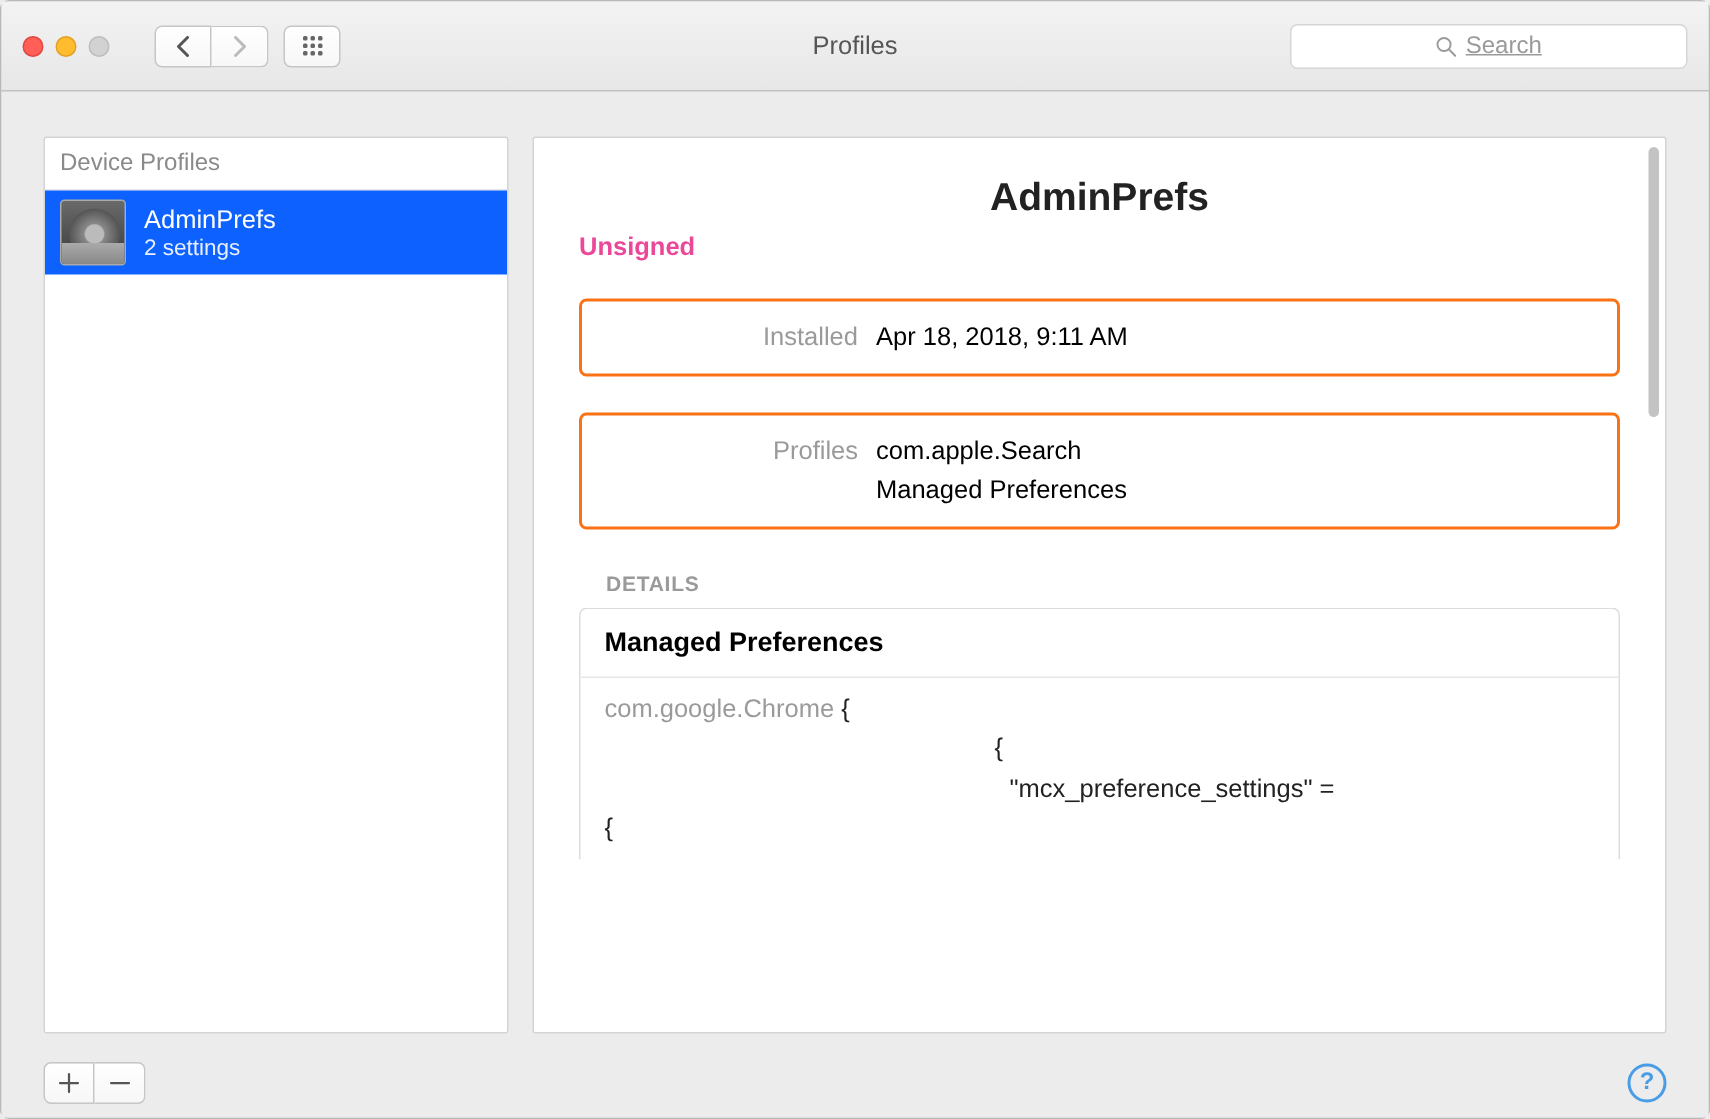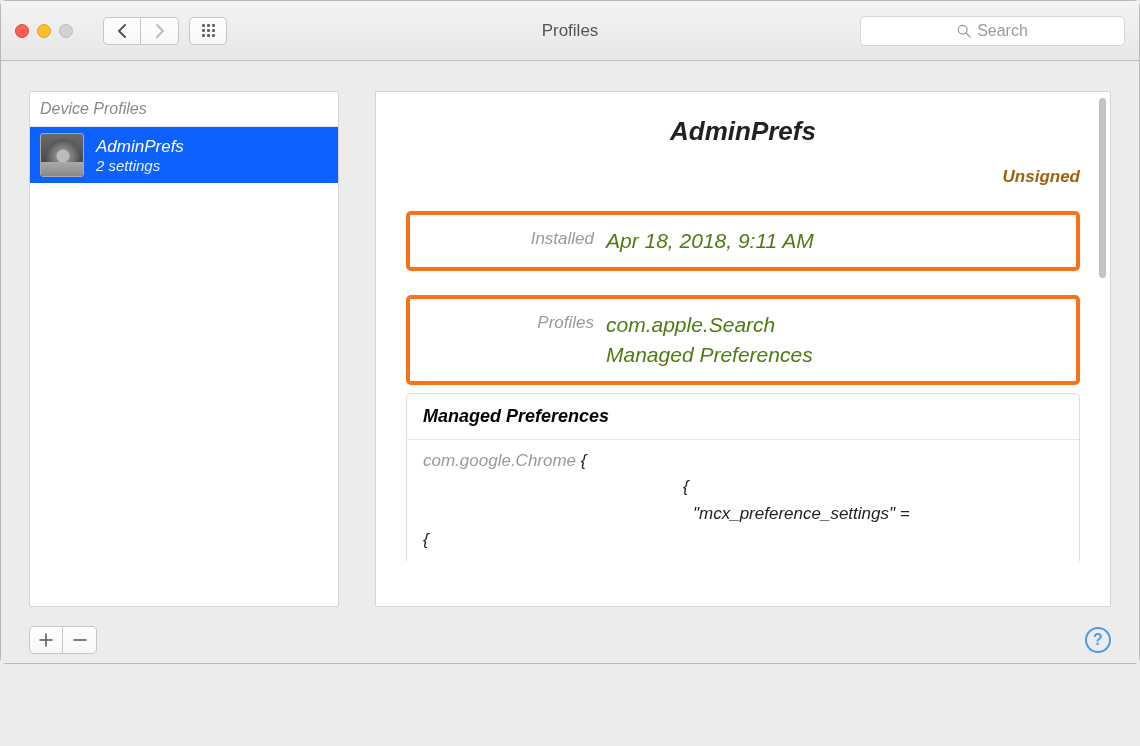--- a/index.html
+++ b/index.html
@@ -5,21 +5,21 @@
     * { box-sizing: border-box; margin: 0; padding: 0; }
     body {
       font-family: -apple-system, BlinkMacSystemFont, "Helvetica Neue", sans-serif;
       background: #ececec;
       width: 1140px;
       height: 746px;
       overflow: hidden;
     }
     .window {
       width: 1140px;
-      height: 664px;
+      height: 746px;
       background: linear-gradient(#ededed, #e5e5e5);
       border-radius: 6px;
       display: flex;
       flex-direction: column;
       border: 1px solid #b8b8b8;
     }
     .titlebar {
       height: 60px;
       display: flex;
       align-items: center;
@@ -94,29 +94,28 @@
       background: #ffffff;
       border: 1px solid #d6d6d6;
       border-radius: 5px;
       display: flex;
       align-items: center;
       justify-content: center;
       gap: 6px;
       color: #9a9a9a;
     }
     .search svg { width: 14px; height: 14px; }
-    .search span { font-size: 16px; }
+    .search span { font-size: 16px; text-decoration: underline; }
     .content {
       flex: 1;
       display: flex;
       padding: 30px 28px 10px 28px;
-      gap: 36px;
+      gap: 16px;
       background: #ececec;
       overflow: hidden;
-      font-style: italic;
     }
     .sidebar {
       width: 310px;
       background: #ffffff;
       border: 1px solid #d4d4d4;
       border-radius: 2px;
       overflow: hidden;
       display: flex;
       flex-direction: column;
     }
@@ -185,46 +184,46 @@
       background: #c3c3c3;
       border-radius: 4px;
     }
     .profile-title {
       text-align: center;
       font-size: 26px;
       font-weight: bold;
       color: #222;
     }
     .profile-status {
-      text-align: right;
+      text-align: left;
       font-size: 17px;
       font-weight: 600;
-      color: #a16207;
-      margin-top: 20px;
+      color: #ec4899;
+      margin-top: 8px;
     }
     .info-box {
-      border: 4px solid #f97316;
+      border: 2px solid #f97316;
       border-radius: 5px;
       margin-top: 24px;
       padding: 14px 16px;
     }
     .info-row {
       display: flex;
     }
     .info-row + .info-row { margin-top: 6px; }
     .info-label {
       width: 180px;
       text-align: right;
       color: #9a9a9a;
       font-size: 17px;
       padding-right: 12px;
     }
     .info-value {
-      font-size: 21px;
-      color: #4d7c0f;
+      font-size: 17px;
+      color: #000000;
       text-align: right;
     }
     .details-header {
       margin-top: 28px;
       font-size: 14px;
       color: #9a9a9a;
       letter-spacing: 0.5px;
       font-weight: 600;
       padding-left: 18px;
     }
@@ -369,20 +368,21 @@
         <div class="info-row">
           <div class="info-label">Profiles</div>
           <div class="info-value">com.apple.Search</div>
         </div>
         <div class="info-row">
           <div class="info-label"></div>
           <div class="info-value">Managed Preferences</div>
         </div>
       </div>
 
+      <div class="details-header">DETAILS</div>
       <div class="details-box">
         <div class="details-title">Managed Preferences</div>
         <div class="details-content">
           <div class="pre-line1"><span class="key">com.google.Chrome</span><span>  {</span></div>
           <div class="pre-line3">{</div>
           <div class="pre-line4">"mcx_preference_settings" =</div>
           <div class="pre-line5">{</div>
         </div>
       </div>
     </div>

